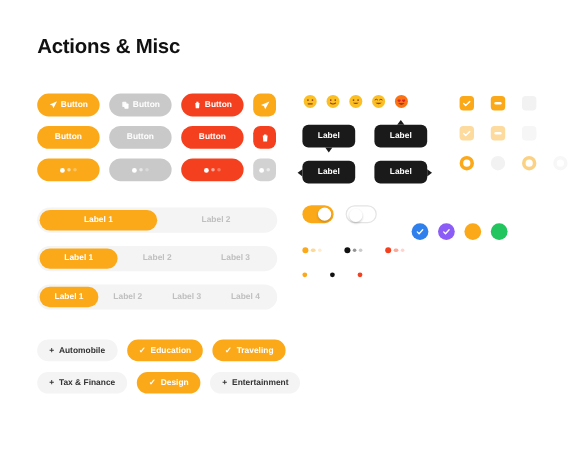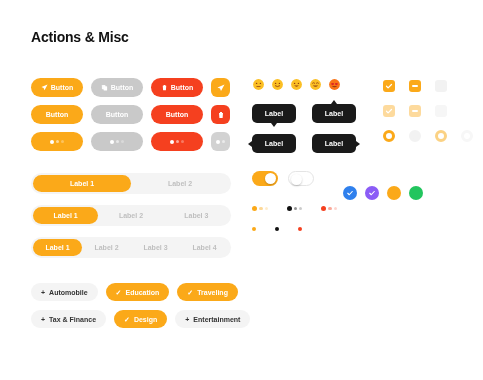--- a/index.html
+++ b/index.html
@@ -6,21 +6,21 @@
   html, body {
     width: 483px; height: 380px;
     background: #ffffff;
     font-family: "Liberation Sans", sans-serif;
     overflow: hidden;
   }
   .page { position: relative; width: 483px; height: 380px; background:#fff; }
 
   .page-title {
     position: absolute; left: 31px; top: 29px;
-    font-size: 14px; font-weight: bold; color: #111111;
+    font-size: 17px; font-weight: bold; color: #111111;
     letter-spacing: -0.2px;
   }
 
   
   .left-col { position: absolute; left: 31px; top: 78px; width: 200px; }
 
   .btn-grid { display: flex; flex-direction: column; gap: 8px; }
   .btn-row { display: flex; align-items: center; gap: 8px; }
 
   .btn {

